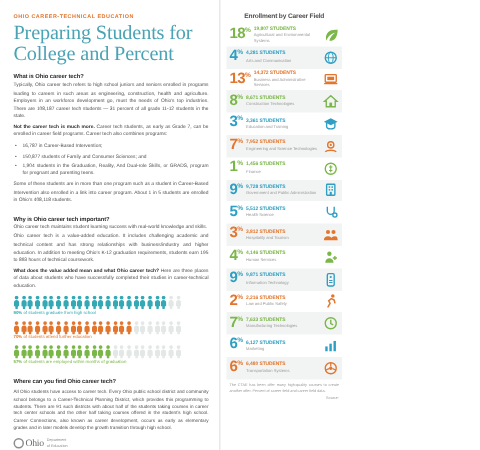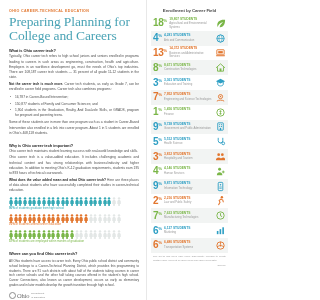--- a/index.html
+++ b/index.html
@@ -121,22 +121,22 @@
 </style>
 </head>
 <body>
 
 <div class="page">
 
   <div class="main">
 
     <div class="eyebrow">OHIO CAREER-TECHNICAL EDUCATION</div>
     <div class="title">
-      <span>Preparing Planning for</span><br>
-      <span>College and Careers</span>
+      <span>Preparing Students for</span><br>
+      <span>College and Percent</span>
     </div>
 
     <div class="sec-head">What is Ohio career tech?</div>
     <div class="body-txt">Typically, Ohio career tech refers to high school juniors and seniors enrolled in programs leading to careers in such areas as engineering, construction, health and agriculture. Employers in an workforce development go, must the needs of Ohio's top industries. There are 108,187 career tech students — 31 percent of all grade 11-12 students in the state.</div>
     <div class="body-txt">
       <b>Not the career tech is much more.</b>
       <span>Career tech students, as early as Grade 7, can be enrolled in career field programs. Career tech also combines programs:</span>
     </div>
 
     <ul class="bullets">

